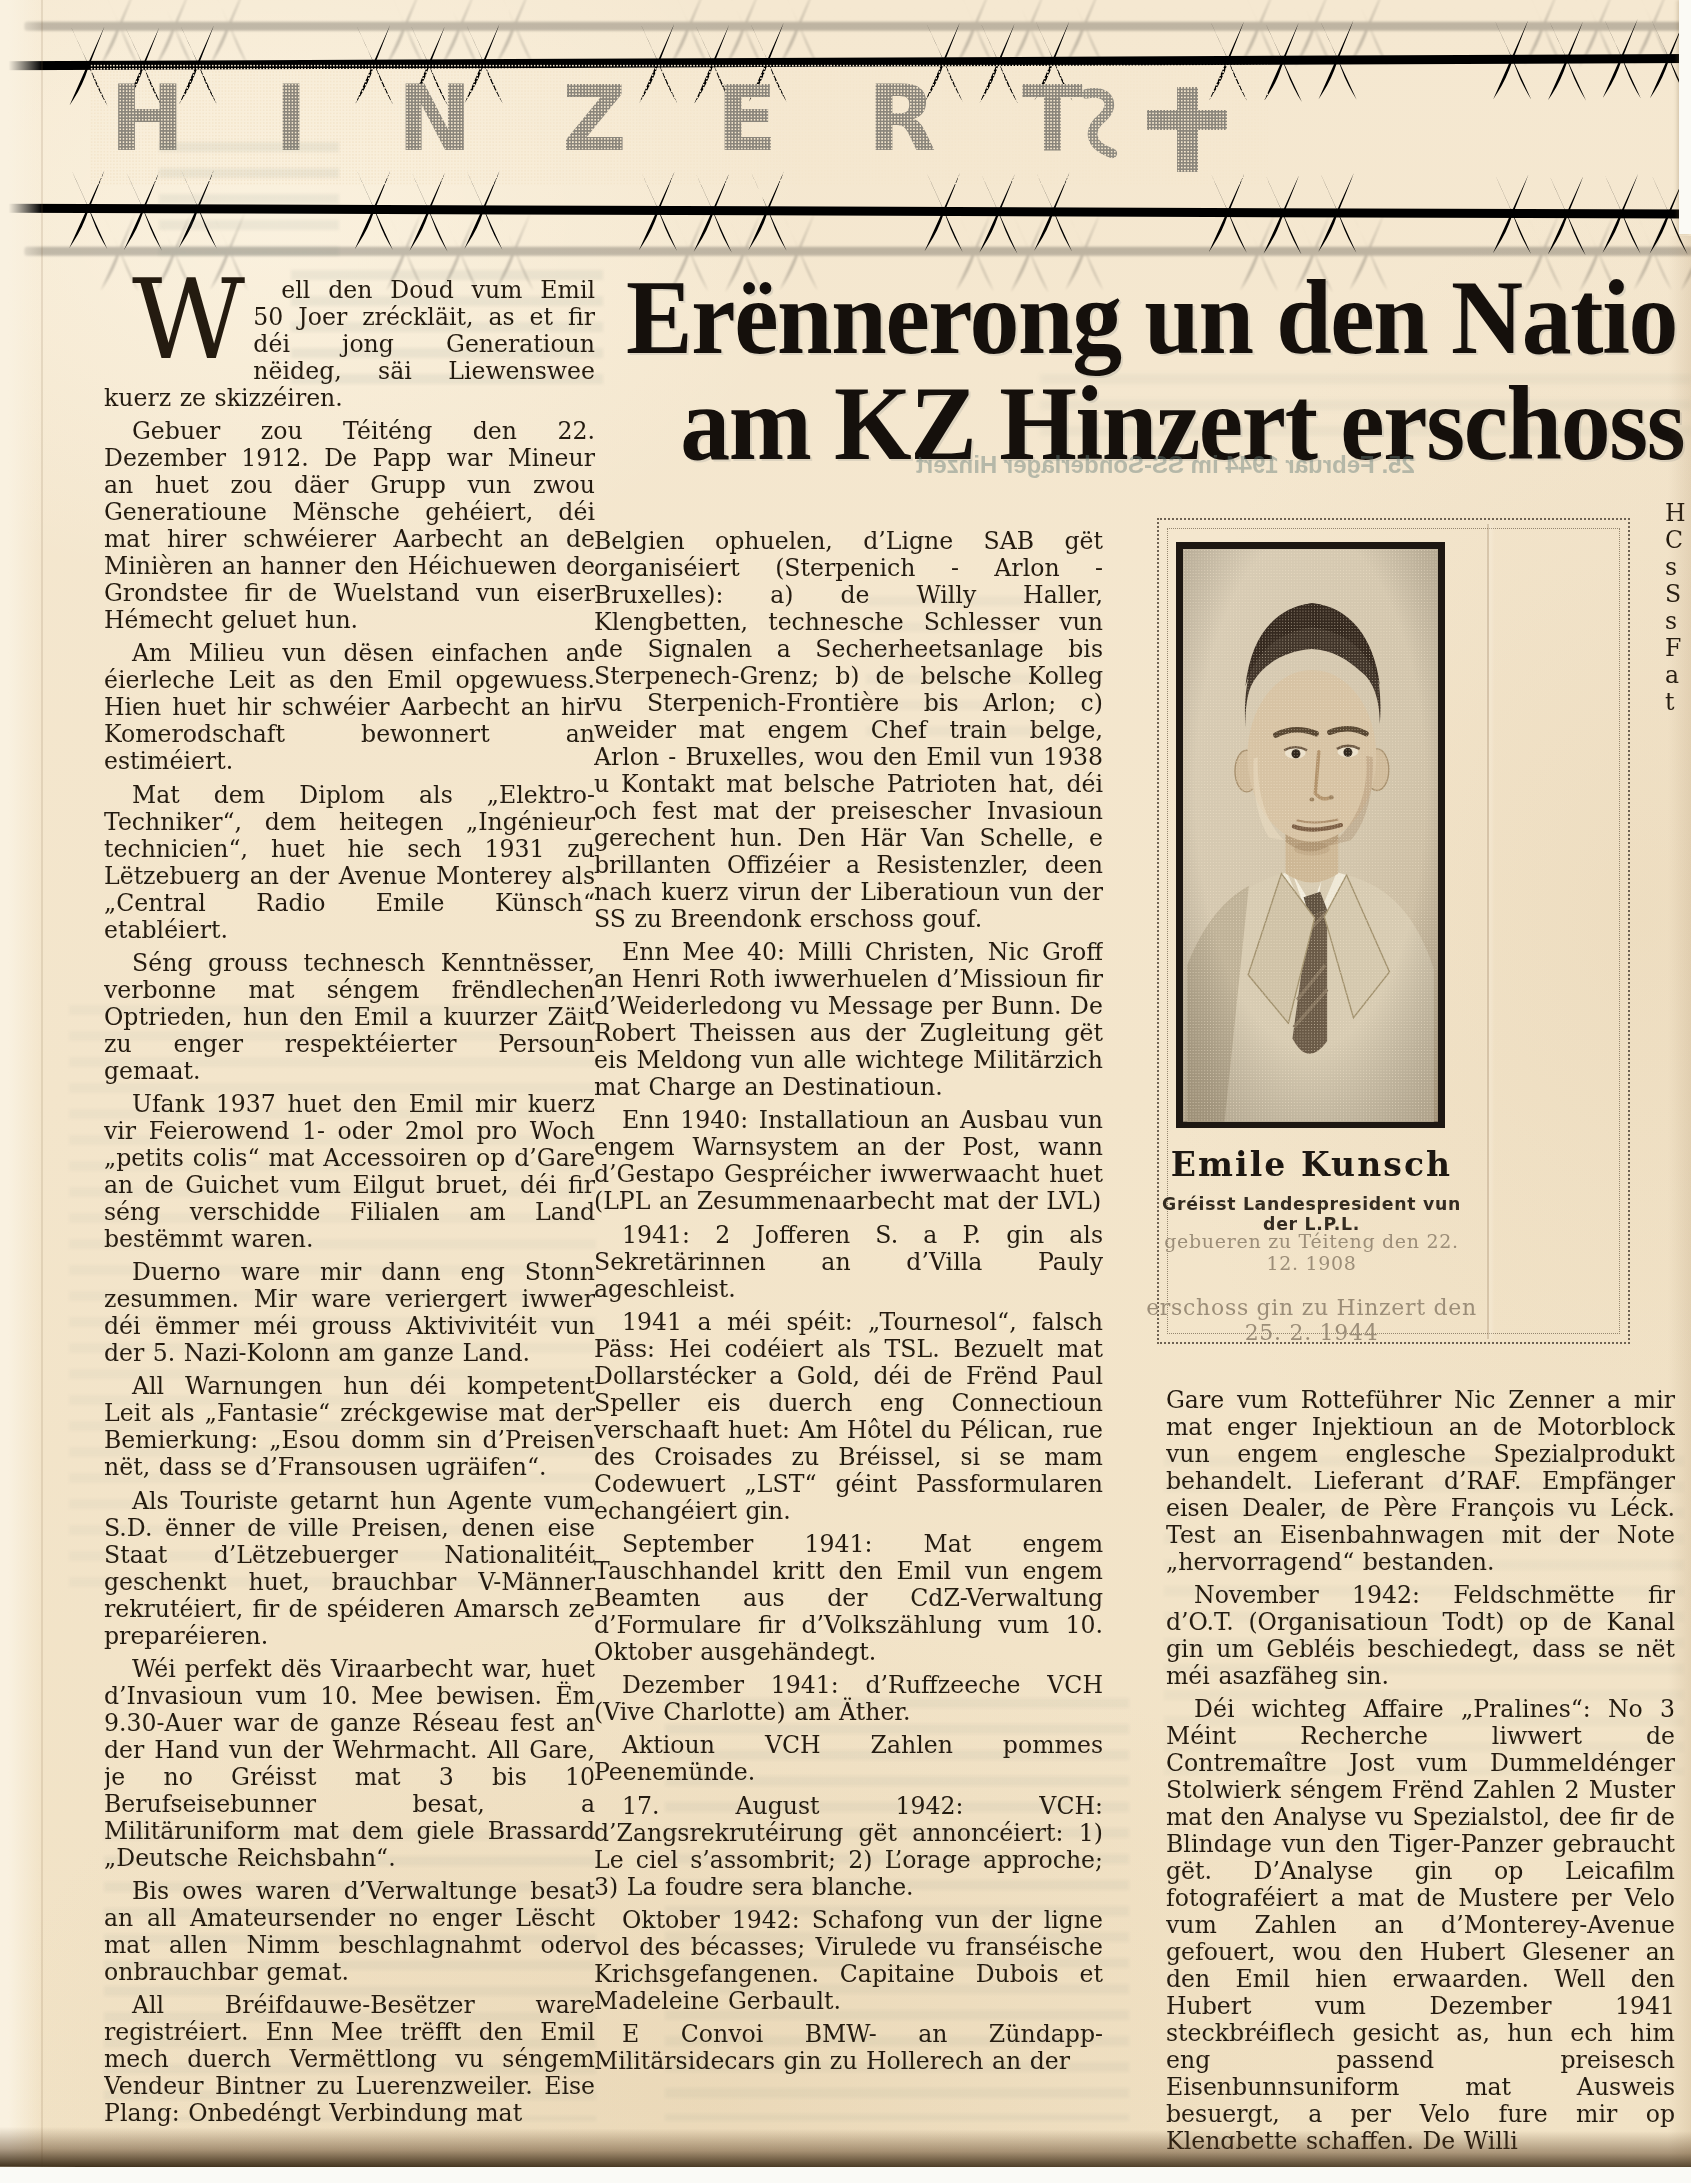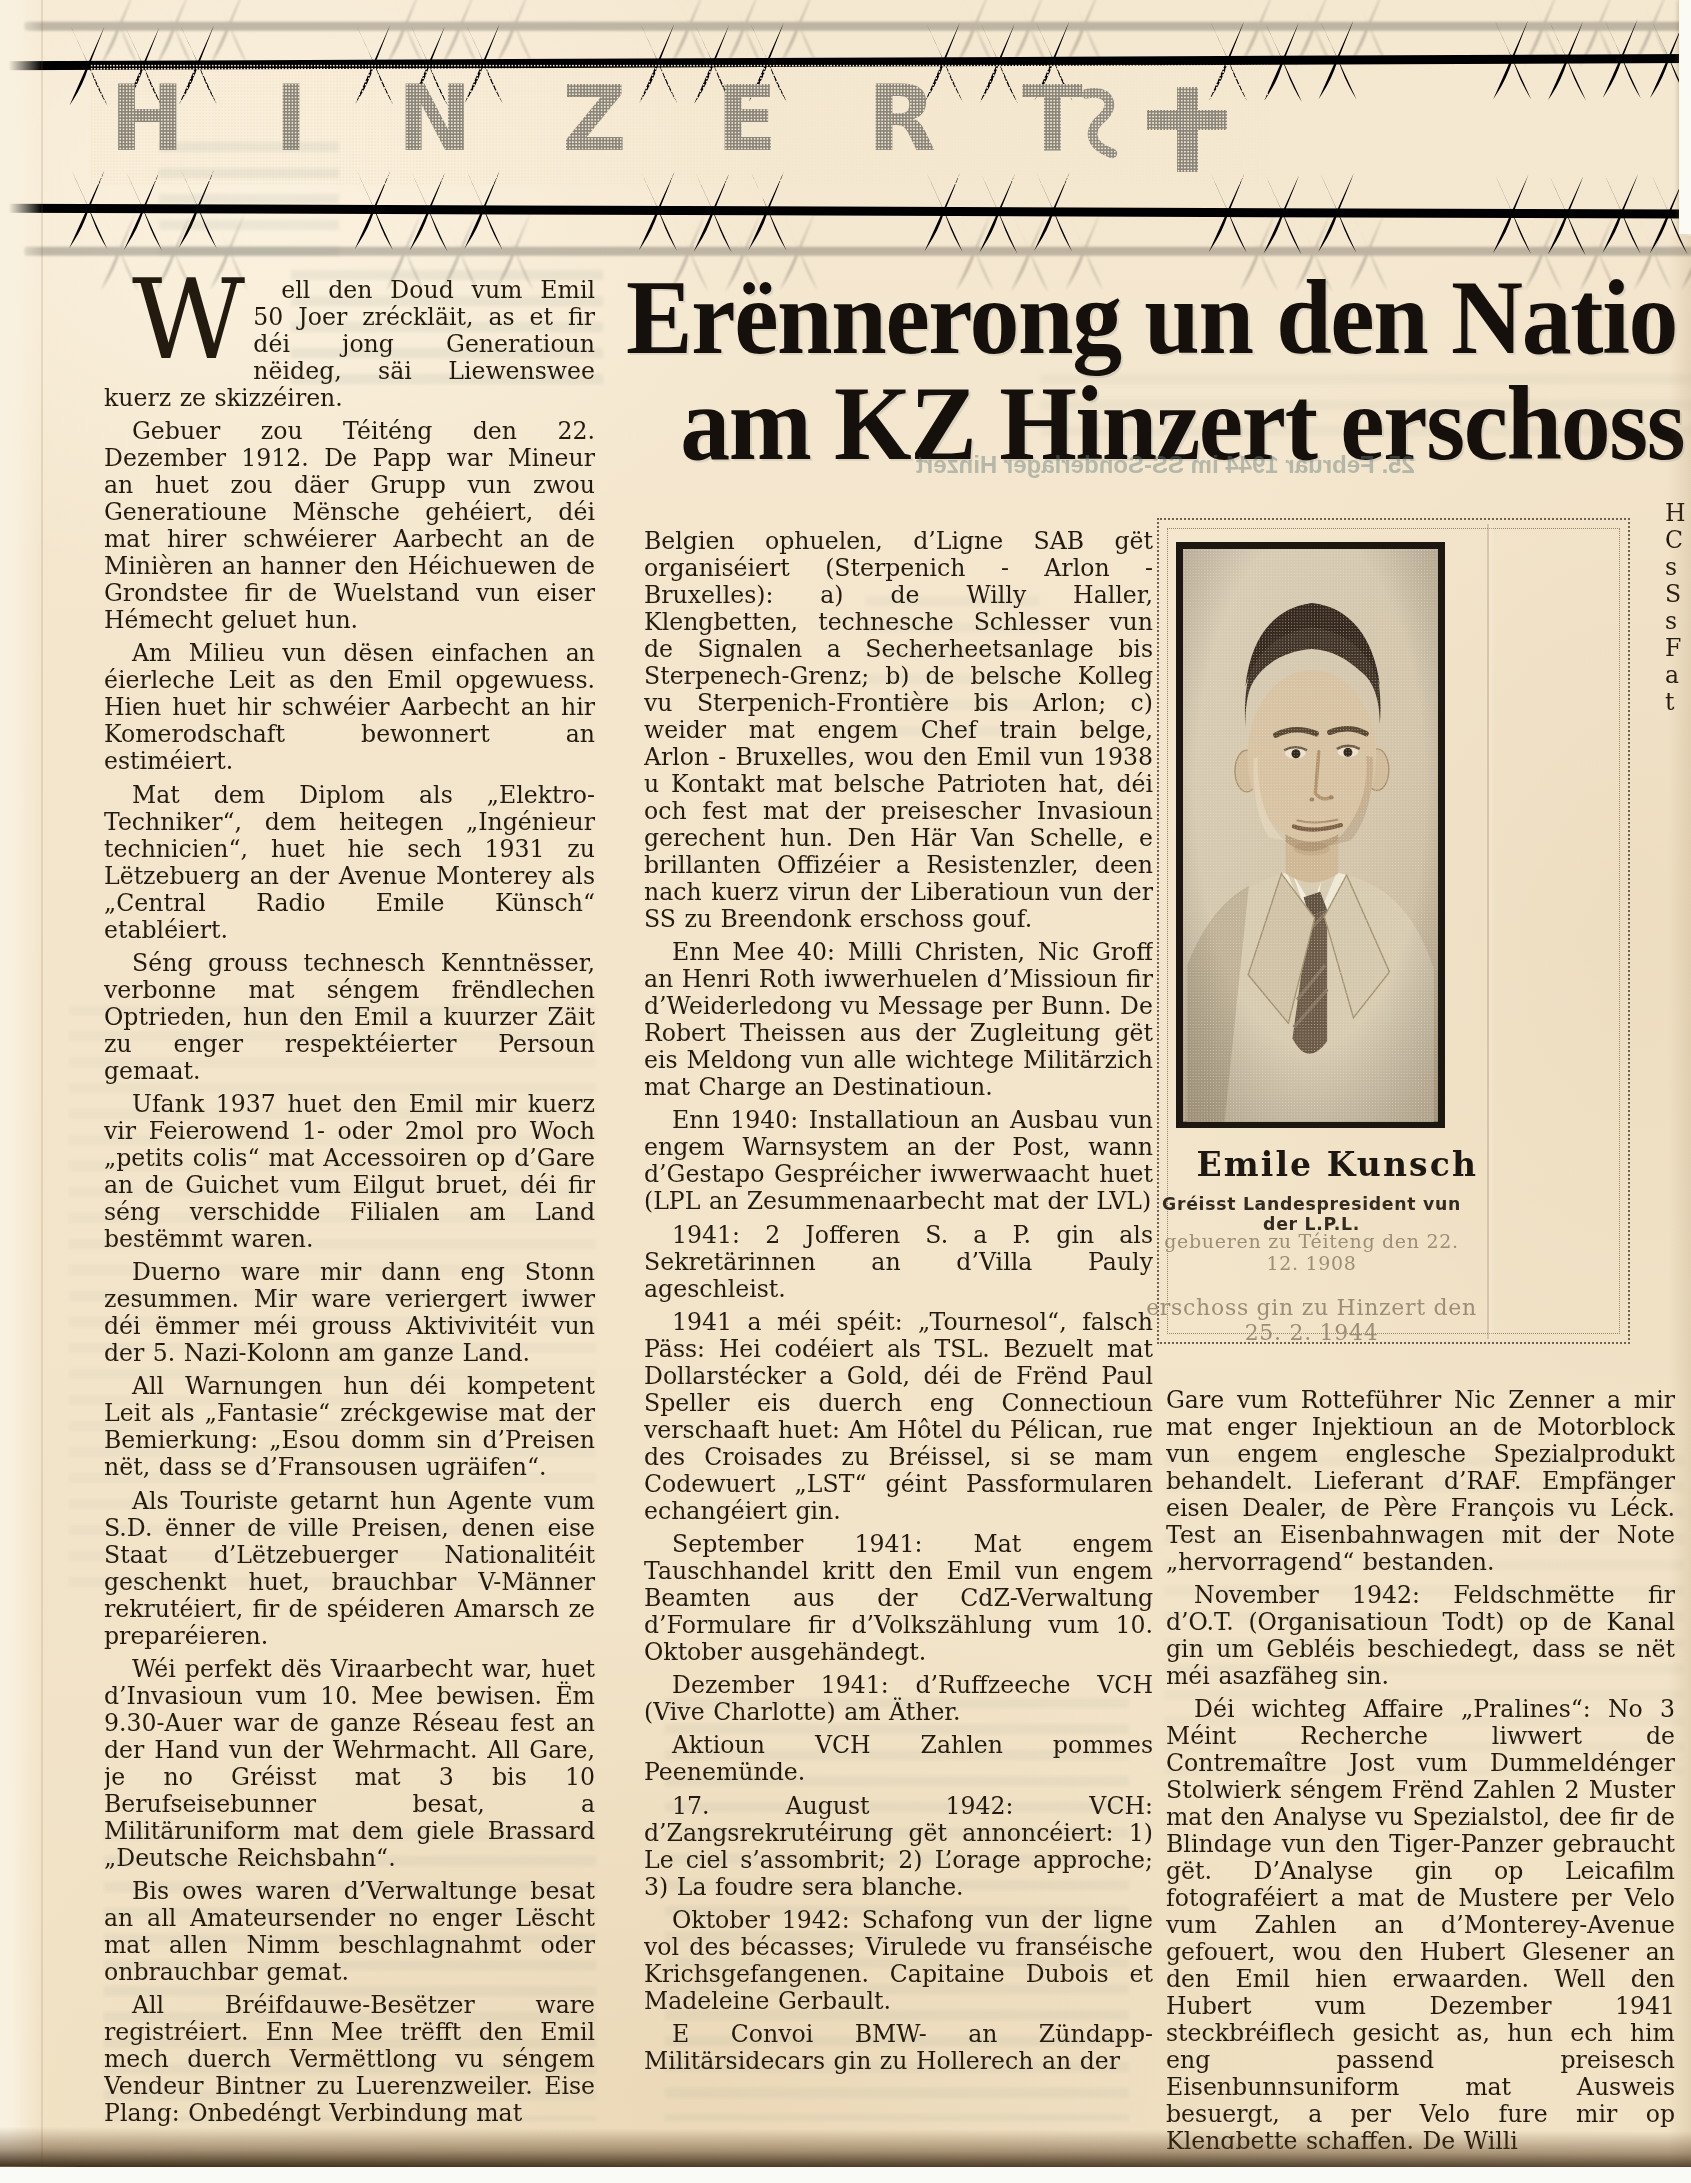--- a/index.html
+++ b/index.html
@@ -65,21 +65,21 @@
   .photo-box-inner{position:absolute;left:7.6px;top:7.6px;right:7.6px;bottom:7.6px;border:1.4px dotted #94866f;}
   .photo-frame{position:absolute;left:1176px;top:542px;width:269px;height:586px;border:7px solid #1d1712;box-sizing:border-box;background:#d5c9b2;}
   .photo-frame svg{display:block;}
   .halftone-photo{
     position:absolute;left:1183px;top:549px;width:255px;height:573px;
     background-image:radial-gradient(rgba(244,230,205,.55) 0.8px, transparent 0.9px);
     background-size:2.9px 2.9px;pointer-events:none;
   }
   .crease{position:absolute;left:1487px;top:524px;width:2.1px;height:815px;background:rgba(140,113,82,.25);box-shadow:2.1px 0 4.2px rgba(255,250,238,.6);}
   .cap{position:absolute;left:1145px;width:333px;text-align:center;}
-  .cap-name{top:1145px;font-size:33px;font-weight:700;letter-spacing:2.1px;color:#1e1812;text-align:right;}
+  .cap-name{top:1145px;font-size:33px;font-weight:700;letter-spacing:2.1px;color:#1e1812;}
   .cap-role{top:1194px;font-family:"DejaVu Sans", sans-serif;font-size:17.3px;font-weight:700;letter-spacing:0.7px;color:#332b20;}
   .cap-born{top:1230px;font-size:19px;color:#9b8d78;letter-spacing:0.7px;filter:blur(0.3px);}
   .cap-died{top:1295px;font-size:22px;color:#9b8d78;letter-spacing:0.7px;filter:blur(0.3px);}
   
   .edge-letters{position:absolute;left:1665px;top:500px;width:27px;overflow:hidden;font-size:23.6px;line-height:27px;}
   .edge-letters div{height:27px;}
   
   .edge-left{position:absolute;left:0;top:0;width:42px;height:2183px;background:linear-gradient(to right,#f9f1e0 20%,rgba(249,241,224,0));}
   .edge-left-line{position:absolute;left:41px;top:0;width:2.1px;height:2183px;background:rgba(128,98,66,.15);}
   .edge-right{position:absolute;right:0;top:236px;width:23.6px;height:1948px;background:linear-gradient(to left,rgba(150,118,78,.16),rgba(0,0,0,0));}
@@ -164,21 +164,21 @@
         <p>Ufank 1937 huet den Emil mir kuerz vir Feierowend 1- oder 2mol pro Woch „petits colis“ mat Accessoiren op d’Gare an de Guichet vum Eilgut bruet, déi fir séng verschidde Filialen am Land bestëmmt waren.</p>
         <p>Duerno ware mir dann eng Stonn zesummen. Mir ware veriergert iwwer déi ëmmer méi grouss Aktivivitéit vun der 5. Nazi-Kolonn am ganze Land.</p>
         <p>All Warnungen hun déi kompetent Leit als „Fantasie“ zréckgewise mat der Bemierkung: „Esou domm sin d’Preisen nët, dass se d’Fransousen ugräifen“.</p>
         <p>Als Touriste getarnt hun Agente vum S.D. ënner de ville Preisen, denen eise Staat d’Lëtzebuerger Nationalitéit geschenkt huet, brauchbar V-Männer rekrutéiert, fir de spéideren Amarsch ze preparéieren.</p>
         <p>Wéi perfekt dës Viraarbecht war, huet d’Invasioun vum 10. Mee bewisen. Ëm 9.30-Auer war de ganze Réseau fest an der Hand vun der Wehrmacht. All Gare, je no Gréisst mat 3 bis 10 Berufseisebunner besat, a Militäruniform mat dem giele Brassard „Deutsche Reichsbahn“.</p>
         <p>Bis owes waren d’Verwaltunge besat an all Amateursender no enger Lëscht mat allen Nimm beschlagnahmt oder onbrauchbar gemat.</p>
         <p>All Bréifdauwe-Besëtzer ware registréiert. Enn Mee trëfft den Emil mech duerch Vermëttlong vu séngem Vendeur Bintner zu Luerenzweiler. Eise Plang: Onbedéngt Verbindung mat</p>
       </div>
   </div>
 
-  <div class="col cont" style="left:644px;top:528px;width:509px;height:1608px">
+  <div class="col cont" style="left:594px;top:528px;width:509px;height:1608px">
       <p>Belgien ophuelen, d’Ligne SAB gët organiséiert (Sterpenich - Arlon - Bruxelles): a) de Willy Haller, Klengbetten, technesche Schlesser vun de Signalen a Secherheetsanlage bis Sterpenech-Grenz; b) de belsche Kolleg vu Sterpenich-Frontière bis Arlon; c) weider mat engem Chef train belge, Arlon - Bruxelles, wou den Emil vun 1938 u Kontakt mat belsche Patrioten hat, déi och fest mat der preisescher Invasioun gerechent hun. Den Här Van Schelle, e brillanten Offizéier a Resistenzler, deen nach kuerz virun der Liberatioun vun der SS zu Breendonk erschoss gouf.</p>
       <p>Enn Mee 40: Milli Christen, Nic Groff an Henri Roth iwwerhuelen d’Missioun fir d’Weiderledong vu Message per Bunn. De Robert Theissen aus der Zugleitung gët eis Meldong vun alle wichtege Militärzich mat Charge an Destinatioun.</p>
       <p>Enn 1940: Installatioun an Ausbau vun engem Warnsystem an der Post, wann d’Gestapo Gespréicher iwwerwaacht huet (LPL an Zesummenaarbecht mat der LVL)</p>
       <p>1941: 2 Jofferen S. a P. gin als Sekretärinnen an d’Villa Pauly ageschleist.</p>
       <p>1941 a méi spéit: „Tournesol“, falsch Päss: Hei codéiert als TSL. Bezuelt mat Dollarstécker a Gold, déi de Frënd Paul Speller eis duerch eng Connectioun verschaaft huet: Am Hôtel du Pélican, rue des Croisades zu Bréissel, si se mam Codewuert „LST“ géint Passformularen echangéiert gin.</p>
       <p>September 1941: Mat engem Tauschhandel kritt den Emil vun engem Beamten aus der CdZ-Verwaltung d’Formulare fir d’Volkszählung vum 10. Oktober ausgehändegt.</p>
       <p>Dezember 1941: d’Ruffzeeche VCH (Vive Charlotte) am Äther.</p>
       <p>Aktioun VCH Zahlen pommes Peenemünde.</p>
       <p>17. August 1942: VCH: d’Zangsrekrutéirung gët annoncéiert: 1) Le ciel s’assombrit; 2) L’orage approche; 3) La foudre sera blanche.</p>
       <p>Oktober 1942: Schafong vun der ligne vol des bécasses; Virulede vu franséische Krichsgefangenen. Capitaine Dubois et Madeleine Gerbault.</p>

